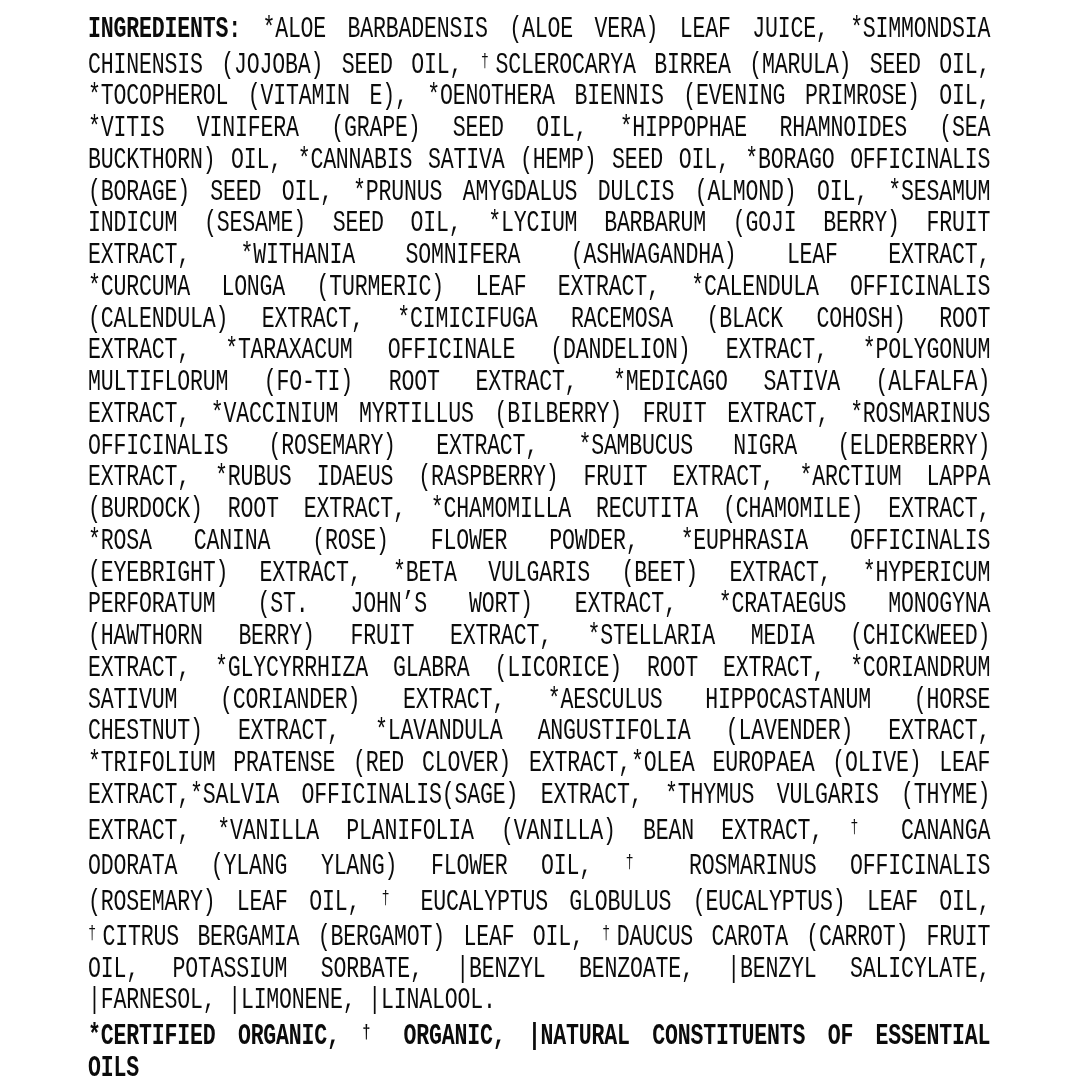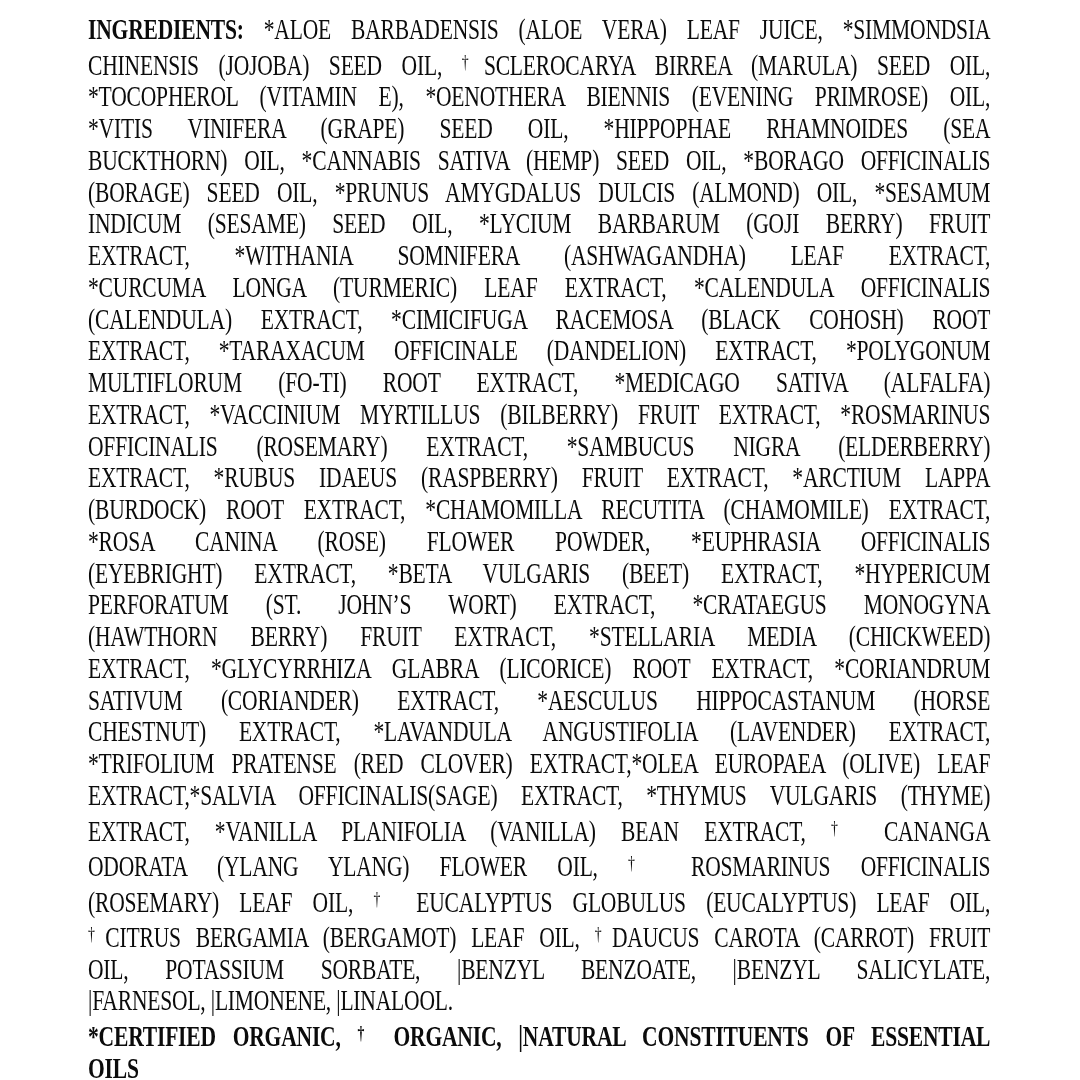--- a/index.html
+++ b/index.html
@@ -8,21 +8,21 @@
     background: #ffffff;
     width: 1080px;
     height: 1080px;
     overflow: hidden;
   }
   .page {
     position: relative;
     width: 1080px;
     height: 1080px;
     background: #ffffff;
-    font-family: Liberation Serif, serif;
+    font-family: Liberation Mono, monospace;
   }
   
   .label-text {
     position: absolute;
     left: 88px;
     top: 14px;
     width: 1236px;
     transform: scaleX(0.73);
     transform-origin: 0 0;
     color: #0b0b0b;

